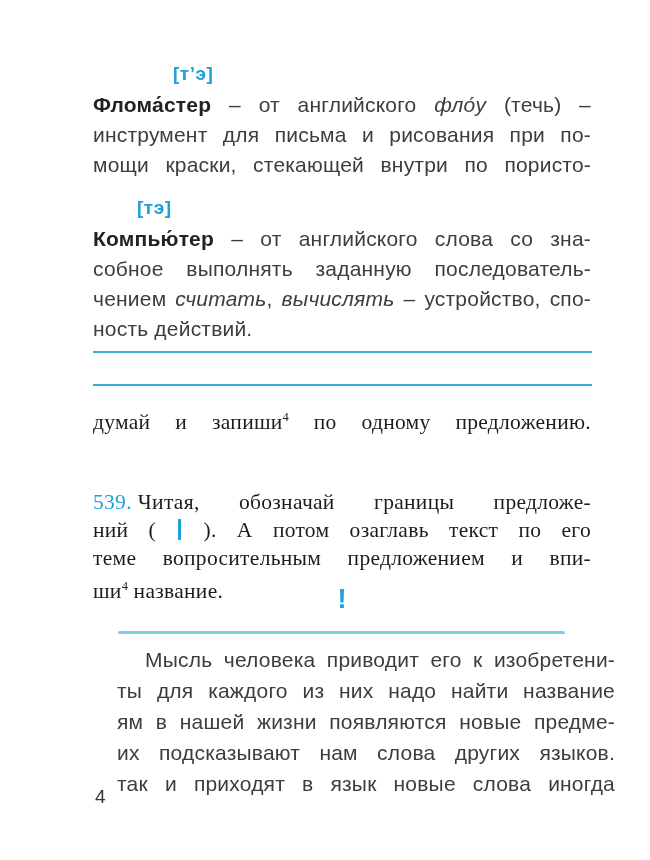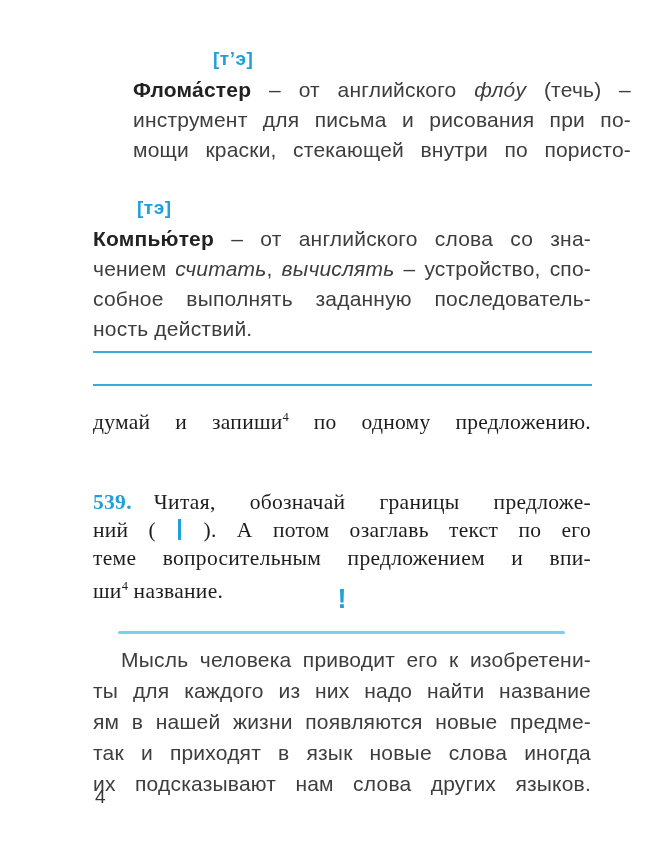--- a/index.html
+++ b/index.html
@@ -12,45 +12,45 @@
   .line{text-align:justify;text-align-last:justify;white-space:normal;}
   .line.last{text-align-last:left;}
   .b{font-weight:bold;color:#222;}
   .i{font-style:italic;}
   .pron{color:#1ea0d9;font-weight:bold;font-size:19px;line-height:24px;margin-bottom:4px;
         text-align:left;text-align-last:left;letter-spacing:0.5px;}
   .rule{position:absolute;height:2px;background:#38aadd;}
   .rule-light{position:absolute;height:3px;background:#7dcfeb;border-radius:2px;}
   .bullet{display:inline-block;width:11px;height:11px;background:#1ea0d9;margin-right:14px;
           vertical-align:3px;}
-  .exnum{color:#1ea0d9;font-weight:bold;margin-right:22px;}
+  .exnum{color:#1ea0d9;font-weight:normal;margin-right:6px;}
   .bar{display:inline-block;width:3px;height:21px;background:#1ea0d9;vertical-align:-3px;
        margin:0 2px;}
   .sup{font-size:12.5px;vertical-align:8px;letter-spacing:0;}
   .mark{position:absolute;left:93px;width:498px;text-align:center;color:#1ea0d9;
         font-weight:bold;font-size:27px;font-family:"Liberation Sans",sans-serif;}
   .pagenum{position:absolute;left:95px;top:786px;font-size:19px;color:#333;}
 </style>
 </head>
 <body>
 
 <div class="page">
 
-  <div class="block sans" style="top:47px;margin-left:40px;">
+  <div class="block sans" style="top:62px;">
     <div class="pron" style="margin-left:80px;">[т’э]</div>
     <div class="line"><span class="b">Флома́стер</span><span> – от английского </span><span class="i">фло́у</span><span> (течь) –</span></div>
     <div class="line">инструмент для письма и рисования при по-</div>
     <div class="line">мощи краски, стекающей внутри по пористо-</div>
   </div>
 
   <div class="block sans" style="top:196px;">
     <div class="pron" style="margin-left:44px;">[тэ]</div>
     <div class="line"><span class="b">Компью́тер</span><span> – от английского слова со зна-</span></div>
+    <div class="line">собное выполнять заданную последователь-</div>
     <div class="line"><span>чением </span><span class="i">считать</span><span>, </span><span class="i">вычислять</span><span> – устройство, спо-</span></div>
-    <div class="line">собное выполнять заданную последователь-</div>
     <div class="line last">ность действий.</div>
   </div>
 
   <div class="rule" style="left:93px;top:351px;width:499px;"></div>
   <div class="rule" style="left:93px;top:384px;width:499px;"></div>
 
   <div class="block serif" style="top:403px;">
     <div class="line"><span>думай и запиши</span><span class="sup">4</span><span> по одному предложению.</span></div>
   </div>
 
@@ -58,23 +58,23 @@
     <div class="line"><span class="exnum">539.</span><span>Читая, обозначай границы предложе-</span></div>
     <div class="line"><span>ний ( </span><span class="bar"></span><span> ). А потом озаглавь текст по его</span></div>
     <div class="line">теме вопросительным предложением и впи-</div>
     <div class="line last"><span>ши</span><span class="sup">4</span><span> название.</span></div>
   </div>
 
   <div class="mark" style="top:584px;">!</div>
 
   <div class="rule-light" style="left:118px;top:631px;width:447px;"></div>
 
-  <div class="block sans" style="top:644px;line-height:31px;">
+  <div class="block sans" style="top:644px;line-height:31px;margin-left:24px;">
     <div class="line" style="padding-left:28px;">Мысль человека приводит его к изобретени-</div>
     <div class="line">ты для каждого из них надо найти название</div>
     <div class="line">ям в нашей жизни появляются новые предме-</div>
+    <div class="line">их подсказывают нам слова других языков.</div>
     <div class="line">так и приходят в язык новые слова иногда</div>
-    <div class="line">их подсказывают нам слова других языков.</div>
   </div>
 
   <div class="pagenum">4</div>
 
 </div>
 
 </body></html>

